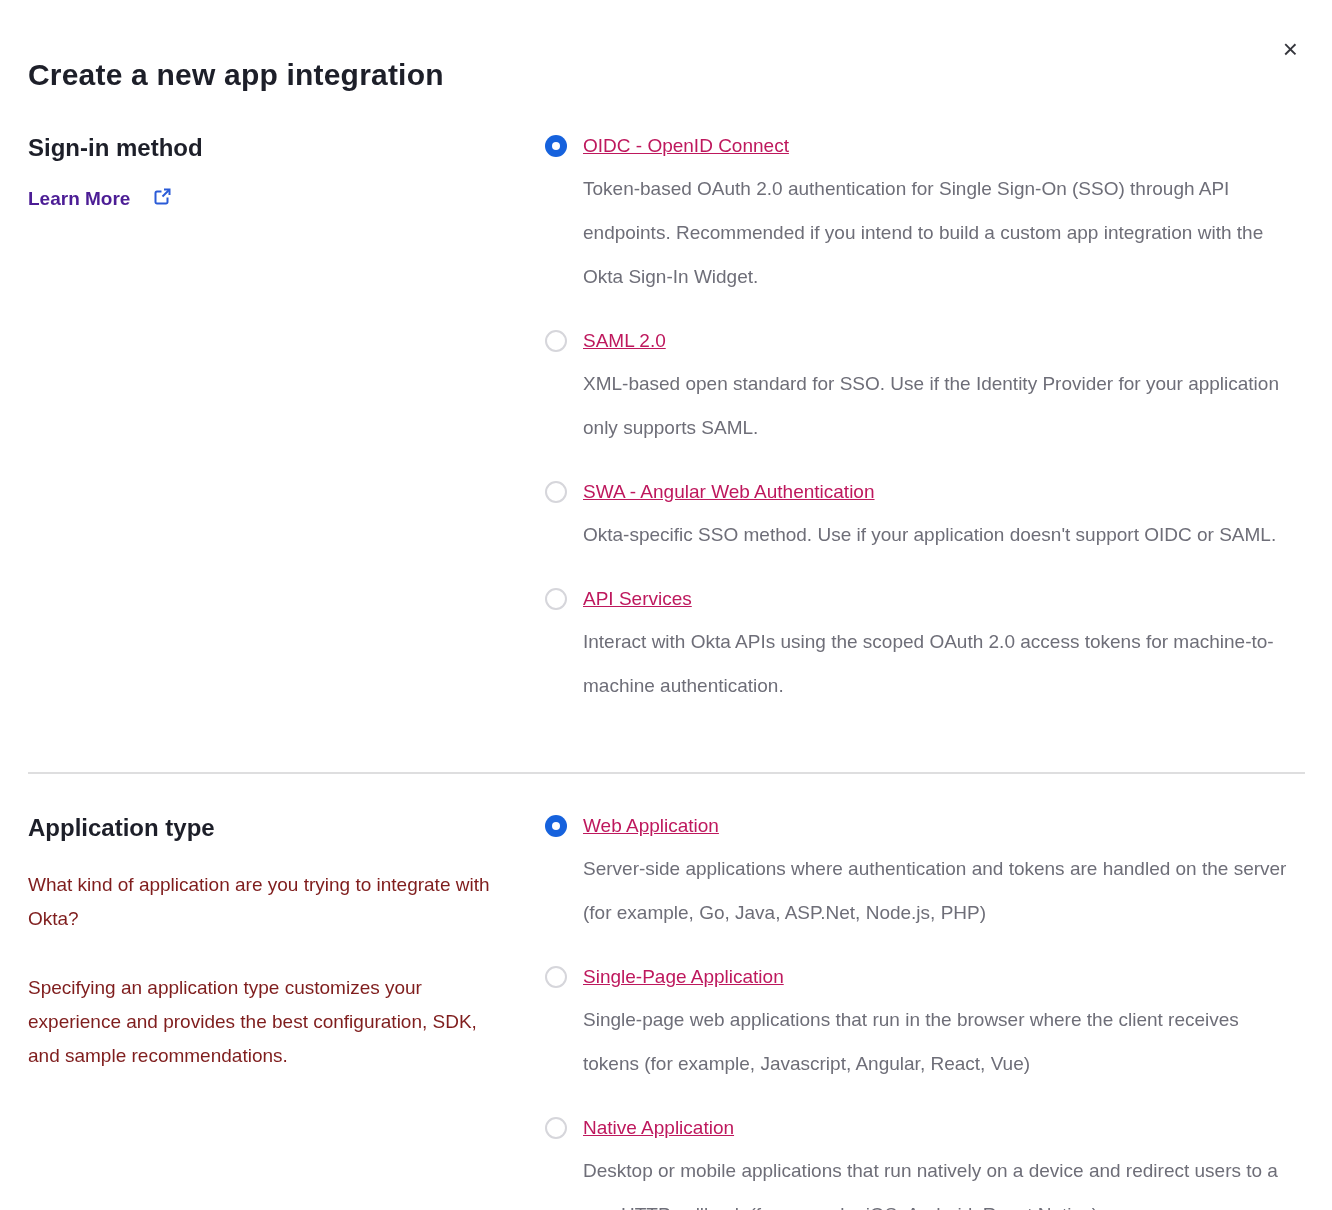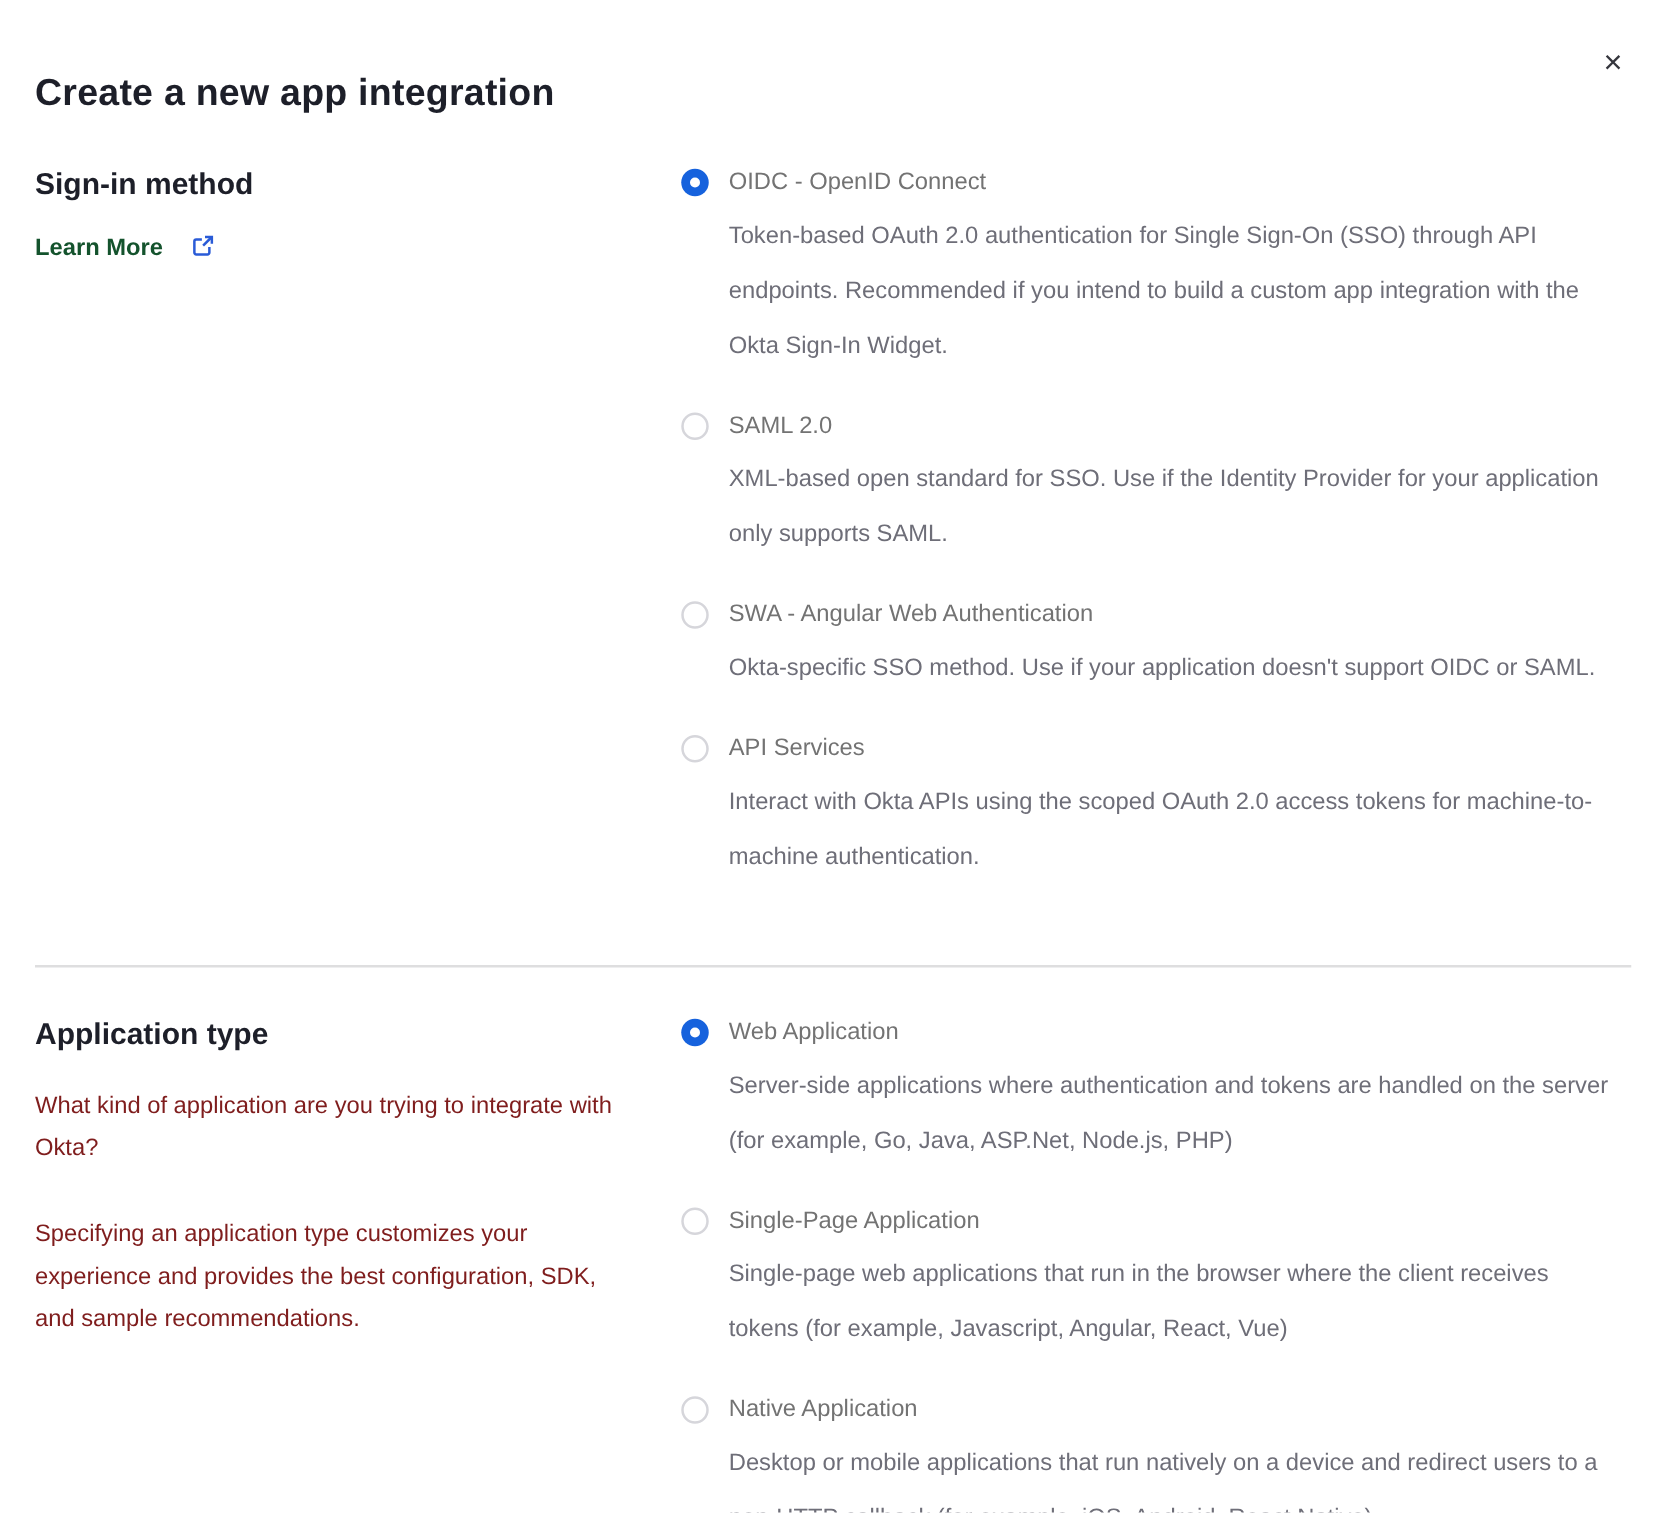--- a/index.html
+++ b/index.html
@@ -42,26 +42,26 @@
     grid-template-columns: 517px 1fr;
     margin-top: 42px;
   }
   .section-left .section-heading {
     font-size: 24px;
     font-weight: bold;
     color: #1d1f29;
   }
   .learn-more {
     display: inline-flex;
-    align-items: flex-start;
+    align-items: flex-end;
     gap: 24px;
     margin-top: 26px;
     font-size: 19px;
     font-weight: bold;
-    color: #14532d;
+    color: #4c1d95;
     text-decoration: none;
     cursor: pointer;
   }
   .left-para {
     margin-top: 26px;
     font-size: 19px;
     line-height: 34px;
     color: #7f1d1d;
     max-width: 478px;
   }
@@ -92,22 +92,23 @@
     left: 50%; top: 50%;
     width: 8px; height: 8px;
     margin: -4px 0 0 -4px;
     border-radius: 50%;
     background: #ffffff;
   }
   .radio-body { margin-left: 16px; }
   .radio-label {
     font-size: 19px;
     line-height: 24px;
-    color: #737373;
-    cursor: pointer;
+    color: #be185d;
+    cursor: pointer;
+    text-decoration: underline;
   }
   .radio-desc {
     margin-top: 9px;
     font-size: 19px;
     line-height: 44px;
     color: #6e6e78;
     max-width: 712px;
   }
   .divider {
     border: none;

